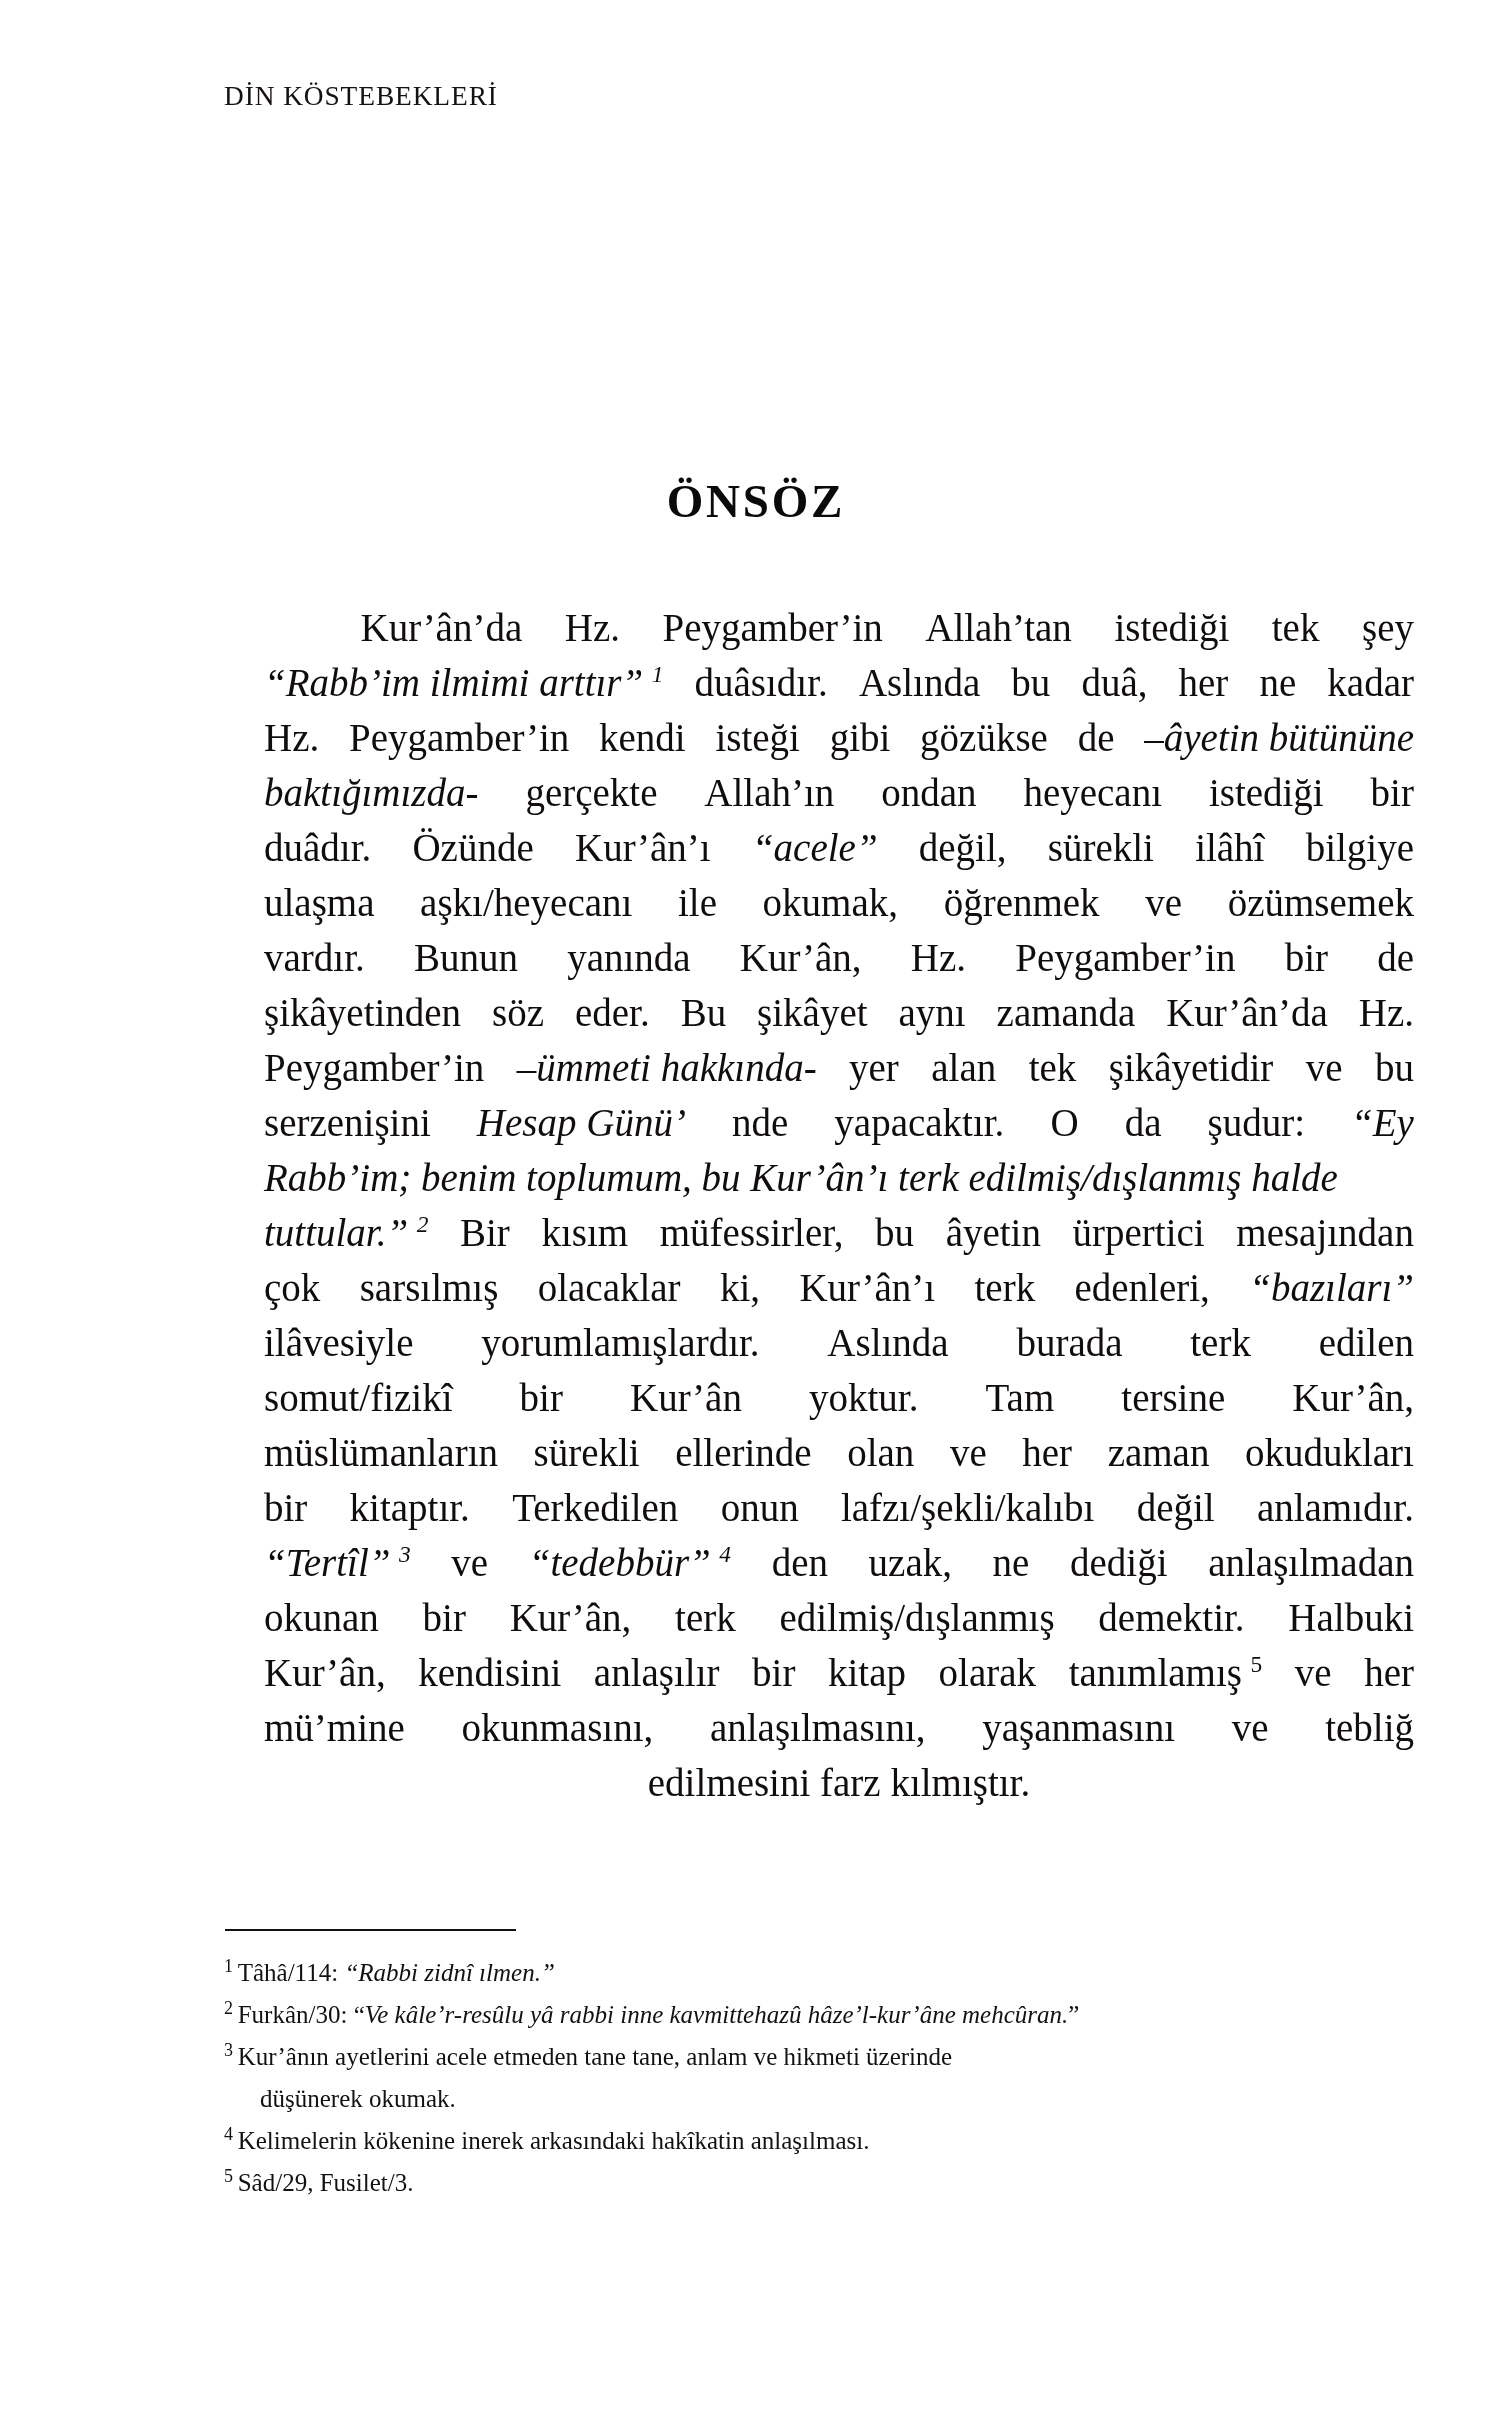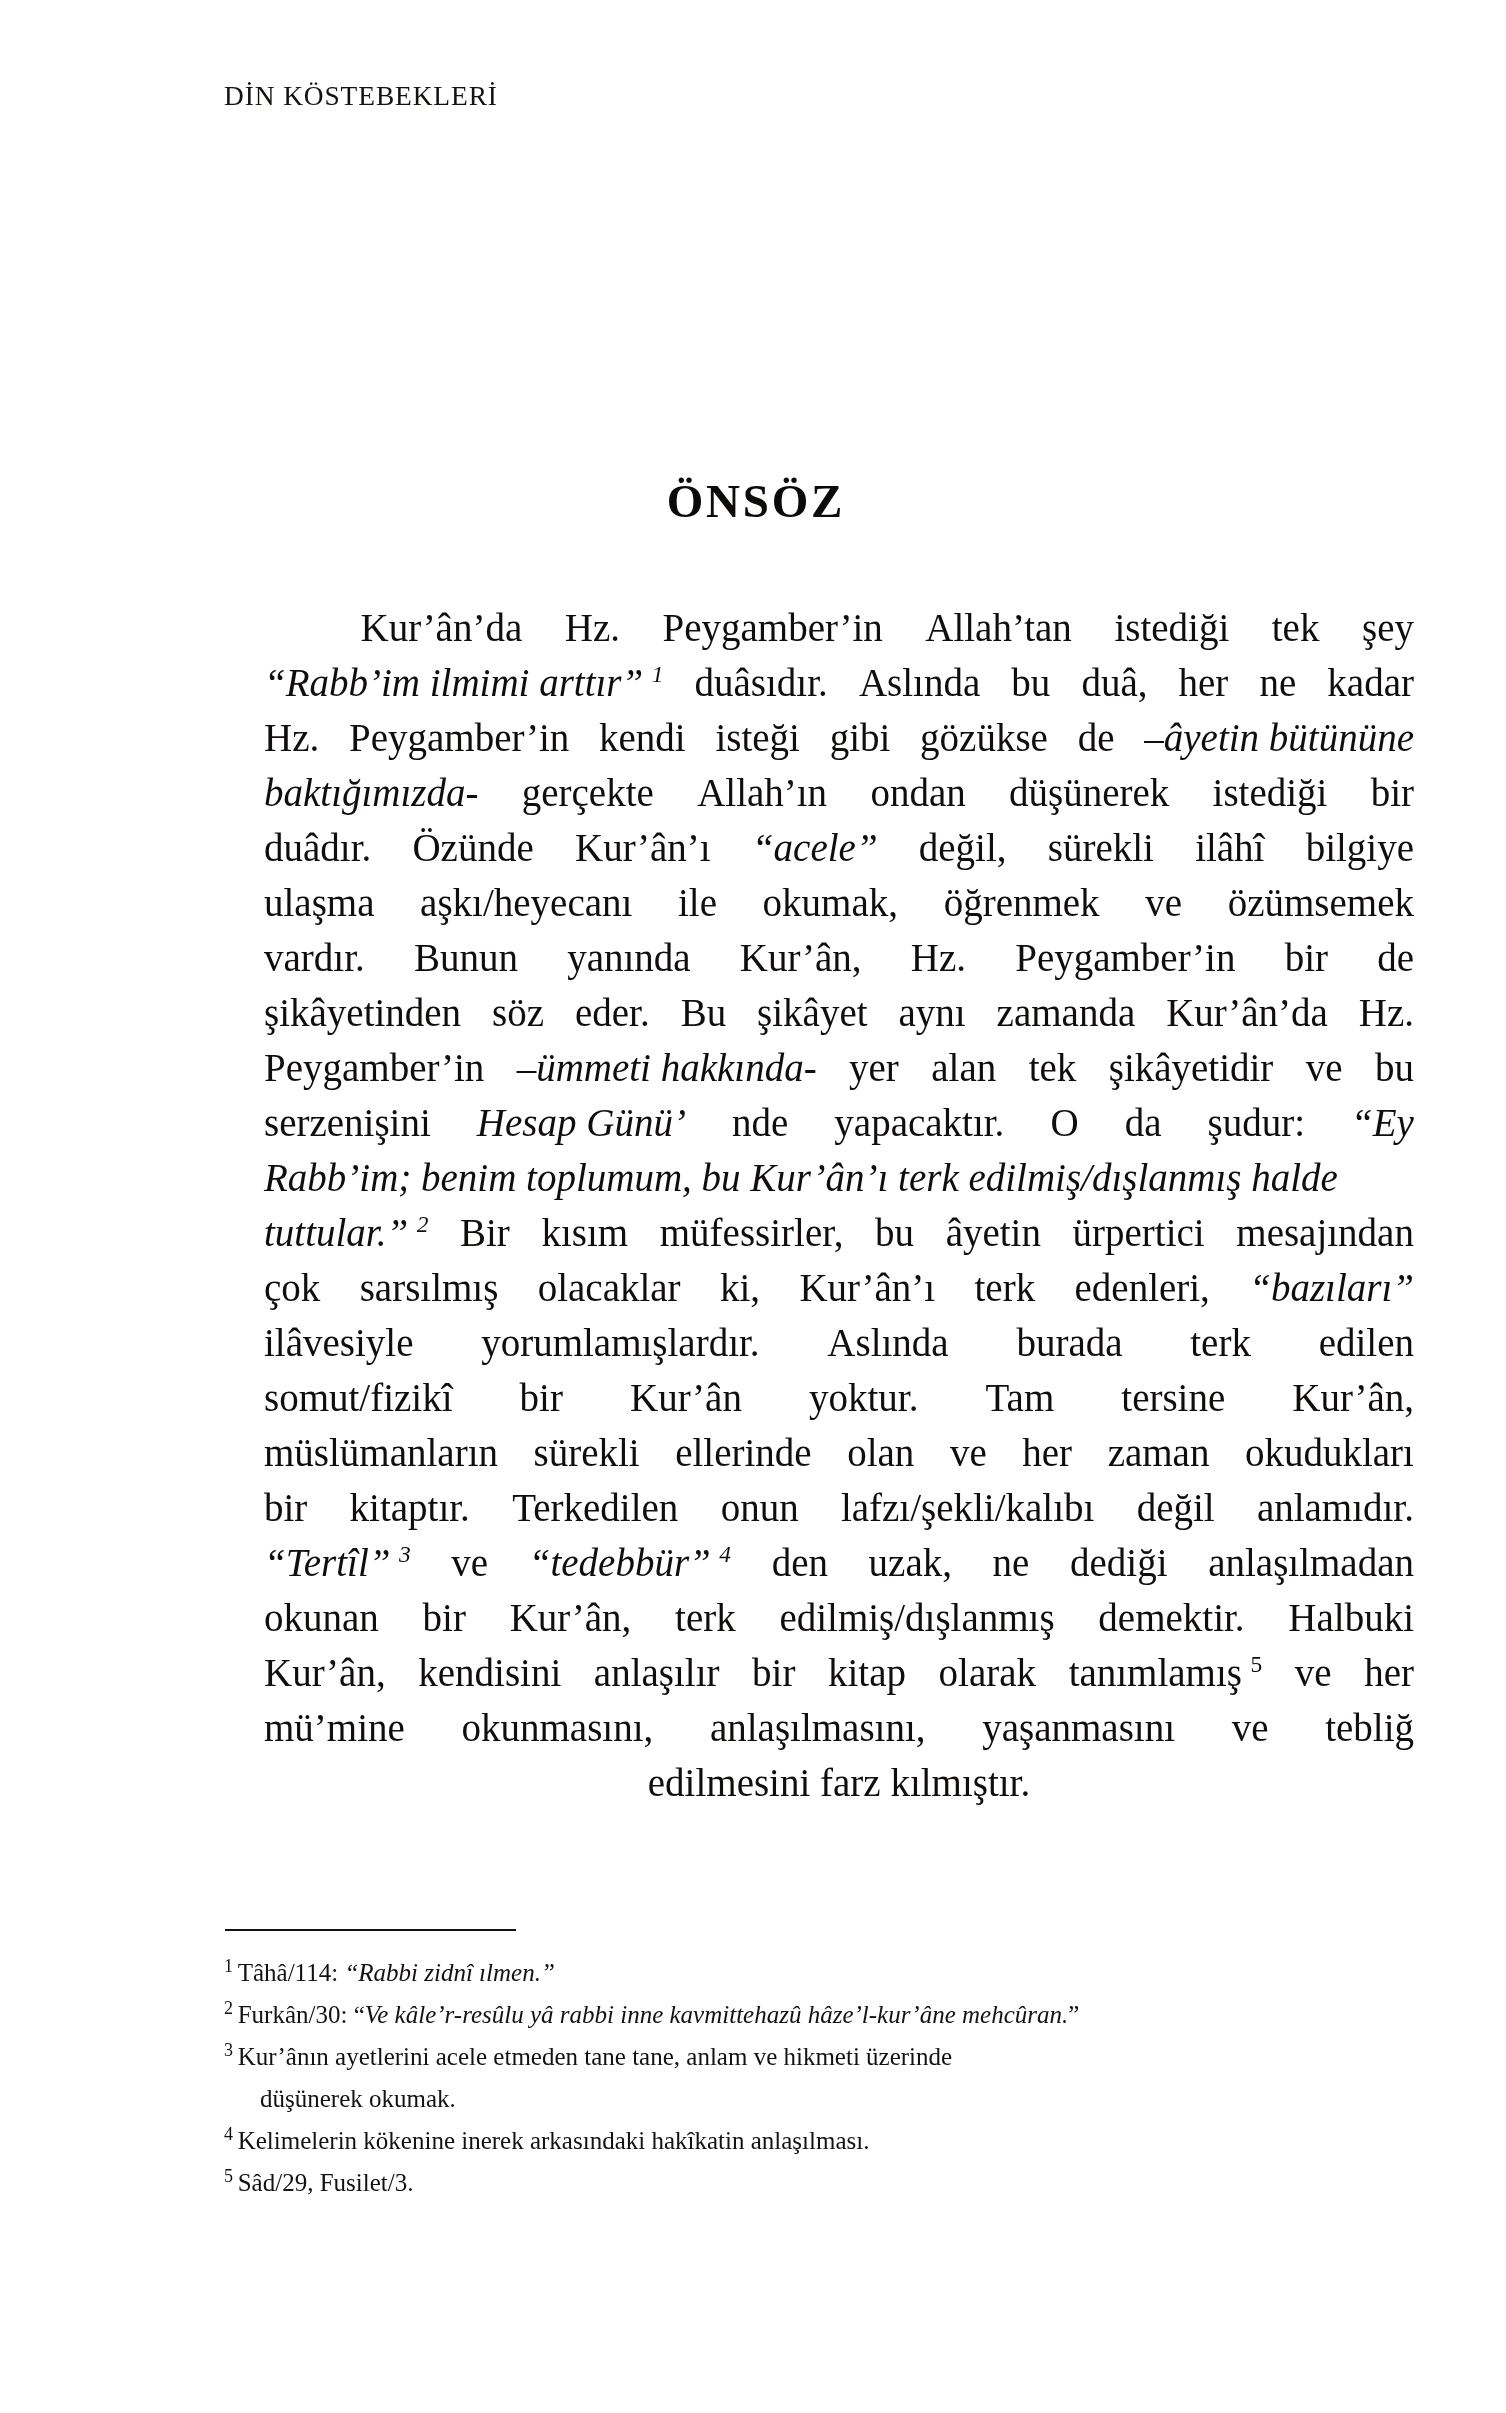--- a/index.html
+++ b/index.html
@@ -164,21 +164,21 @@
           <span class="w">de</span>
           <span class="w it">–âyetin bütününe</span>
         </span>
       </div>
       <div class="body-line">
         <span class="jl">
           <span class="w it">baktığımızda-</span>
           <span class="w">gerçekte</span>
           <span class="w">Allah’ın</span>
           <span class="w">ondan</span>
-          <span class="w">düşünerek</span>
+          <span class="w">heyecanı</span>
           <span class="w">istediği</span>
           <span class="w">bir</span>
         </span>
       </div>
       <div class="body-line">
         <span class="jl">
           <span class="w">duâdır.</span>
           <span class="w">Özünde</span>
           <span class="w">Kur’ân’ı</span>
           <span class="w it">“acele”</span>

